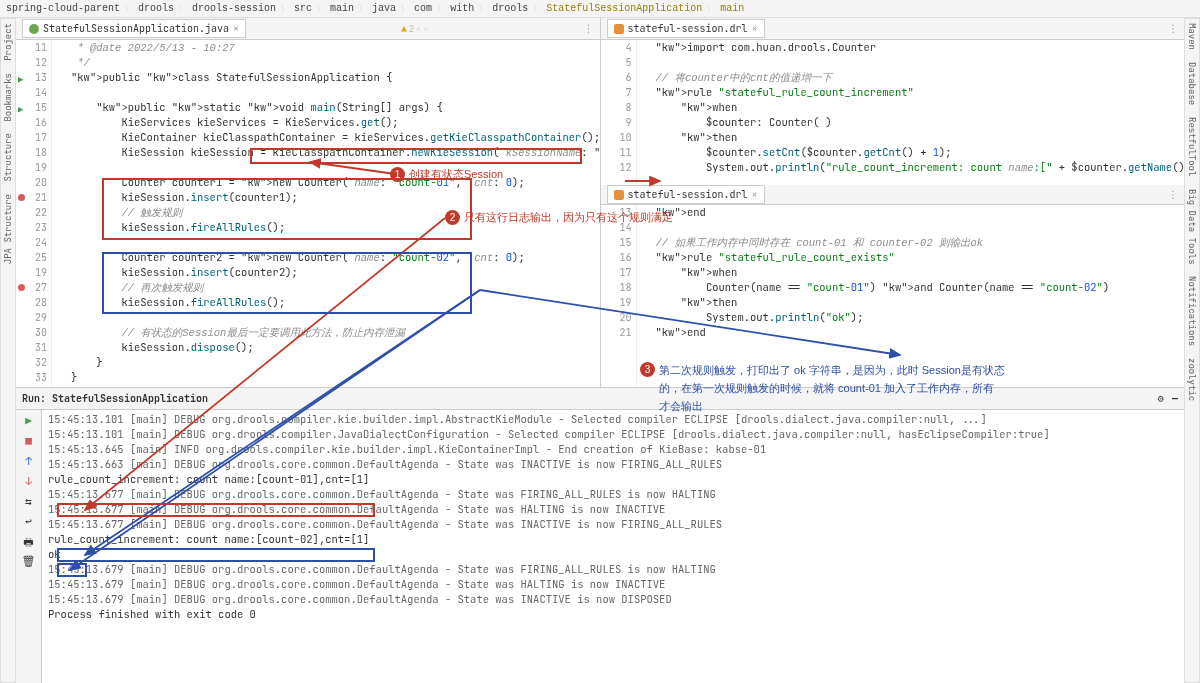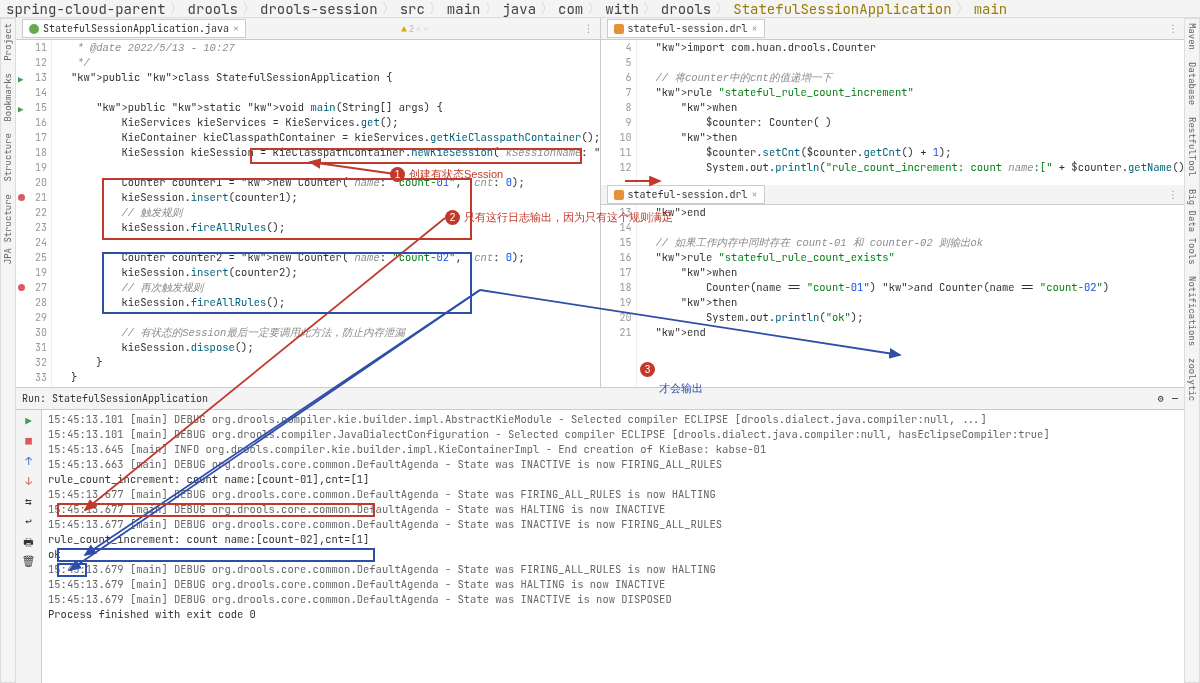--- a/index.html
+++ b/index.html
@@ -11,24 +11,25 @@
   width: 1200px;
   height: 683px;
   overflow: hidden;
   position: relative;
 }
 .breadcrumb {
   display: flex;
   align-items: center;
   height: 18px;
   padding: 0 4px;
-  font-size: 14px;
+  font-size: 10px;
   color: #444;
   background: #f4f4f4;
   border-bottom: 1px solid #ddd;
+  font-family: Liberation Mono, monospace;
 }
 .breadcrumb span { padding: 0 2px; }
 .breadcrumb .sep { color: #ccc; }
 .breadcrumb .hl { color: #9a7d0a; }
 
 .vert-tabs-left, .vert-tabs-right {
   position: absolute;
   top: 18px;
   bottom: 0;
   width: 16px;
@@ -134,20 +135,21 @@
   background: #fff;
 }
 .run-tab {
   height: 22px;
   background: #f4f4f4;
   border-bottom: 1px solid #ccc;
   display: flex;
   align-items: center;
   padding: 0 6px;
   font-size: 10px;
+  font-weight: bold;
 }
 .run-body {
   flex: 1;
   display: flex;
 }
 .run-toolbar {
   width: 26px;
   background: #f4f4f4;
   border-right: 1px solid #ccc;
   display: flex;
@@ -382,15 +384,17 @@
   <span class="badge red">1</span>
     <span>创建有状态Session</span>
 </div>
 <div class="callout red" style="left:445px; top:210px">
   <span class="badge red">2</span>
     <span>只有这行日志输出，因为只有这个规则满足</span>
 </div>
 <div class="callout blue" style="left:640px; top:362px; flex-direction:column; align-items:flex-start; line-height:14px">
   <div style="display:flex;align-items:center;gap:4px">
       <span class="badge red">3</span>
+      <span>第二次规则触发，打印出了 ok 字符串，是因为，此时 Session是有状态</span>
     </div>
+  <div style="padding-left:19px">的，在第一次规则触发的时候，就将 count-01 加入了工作内存，所有</div>
   <div style="padding-left:19px">才会输出</div>
 </div>
 
 </body></html>

